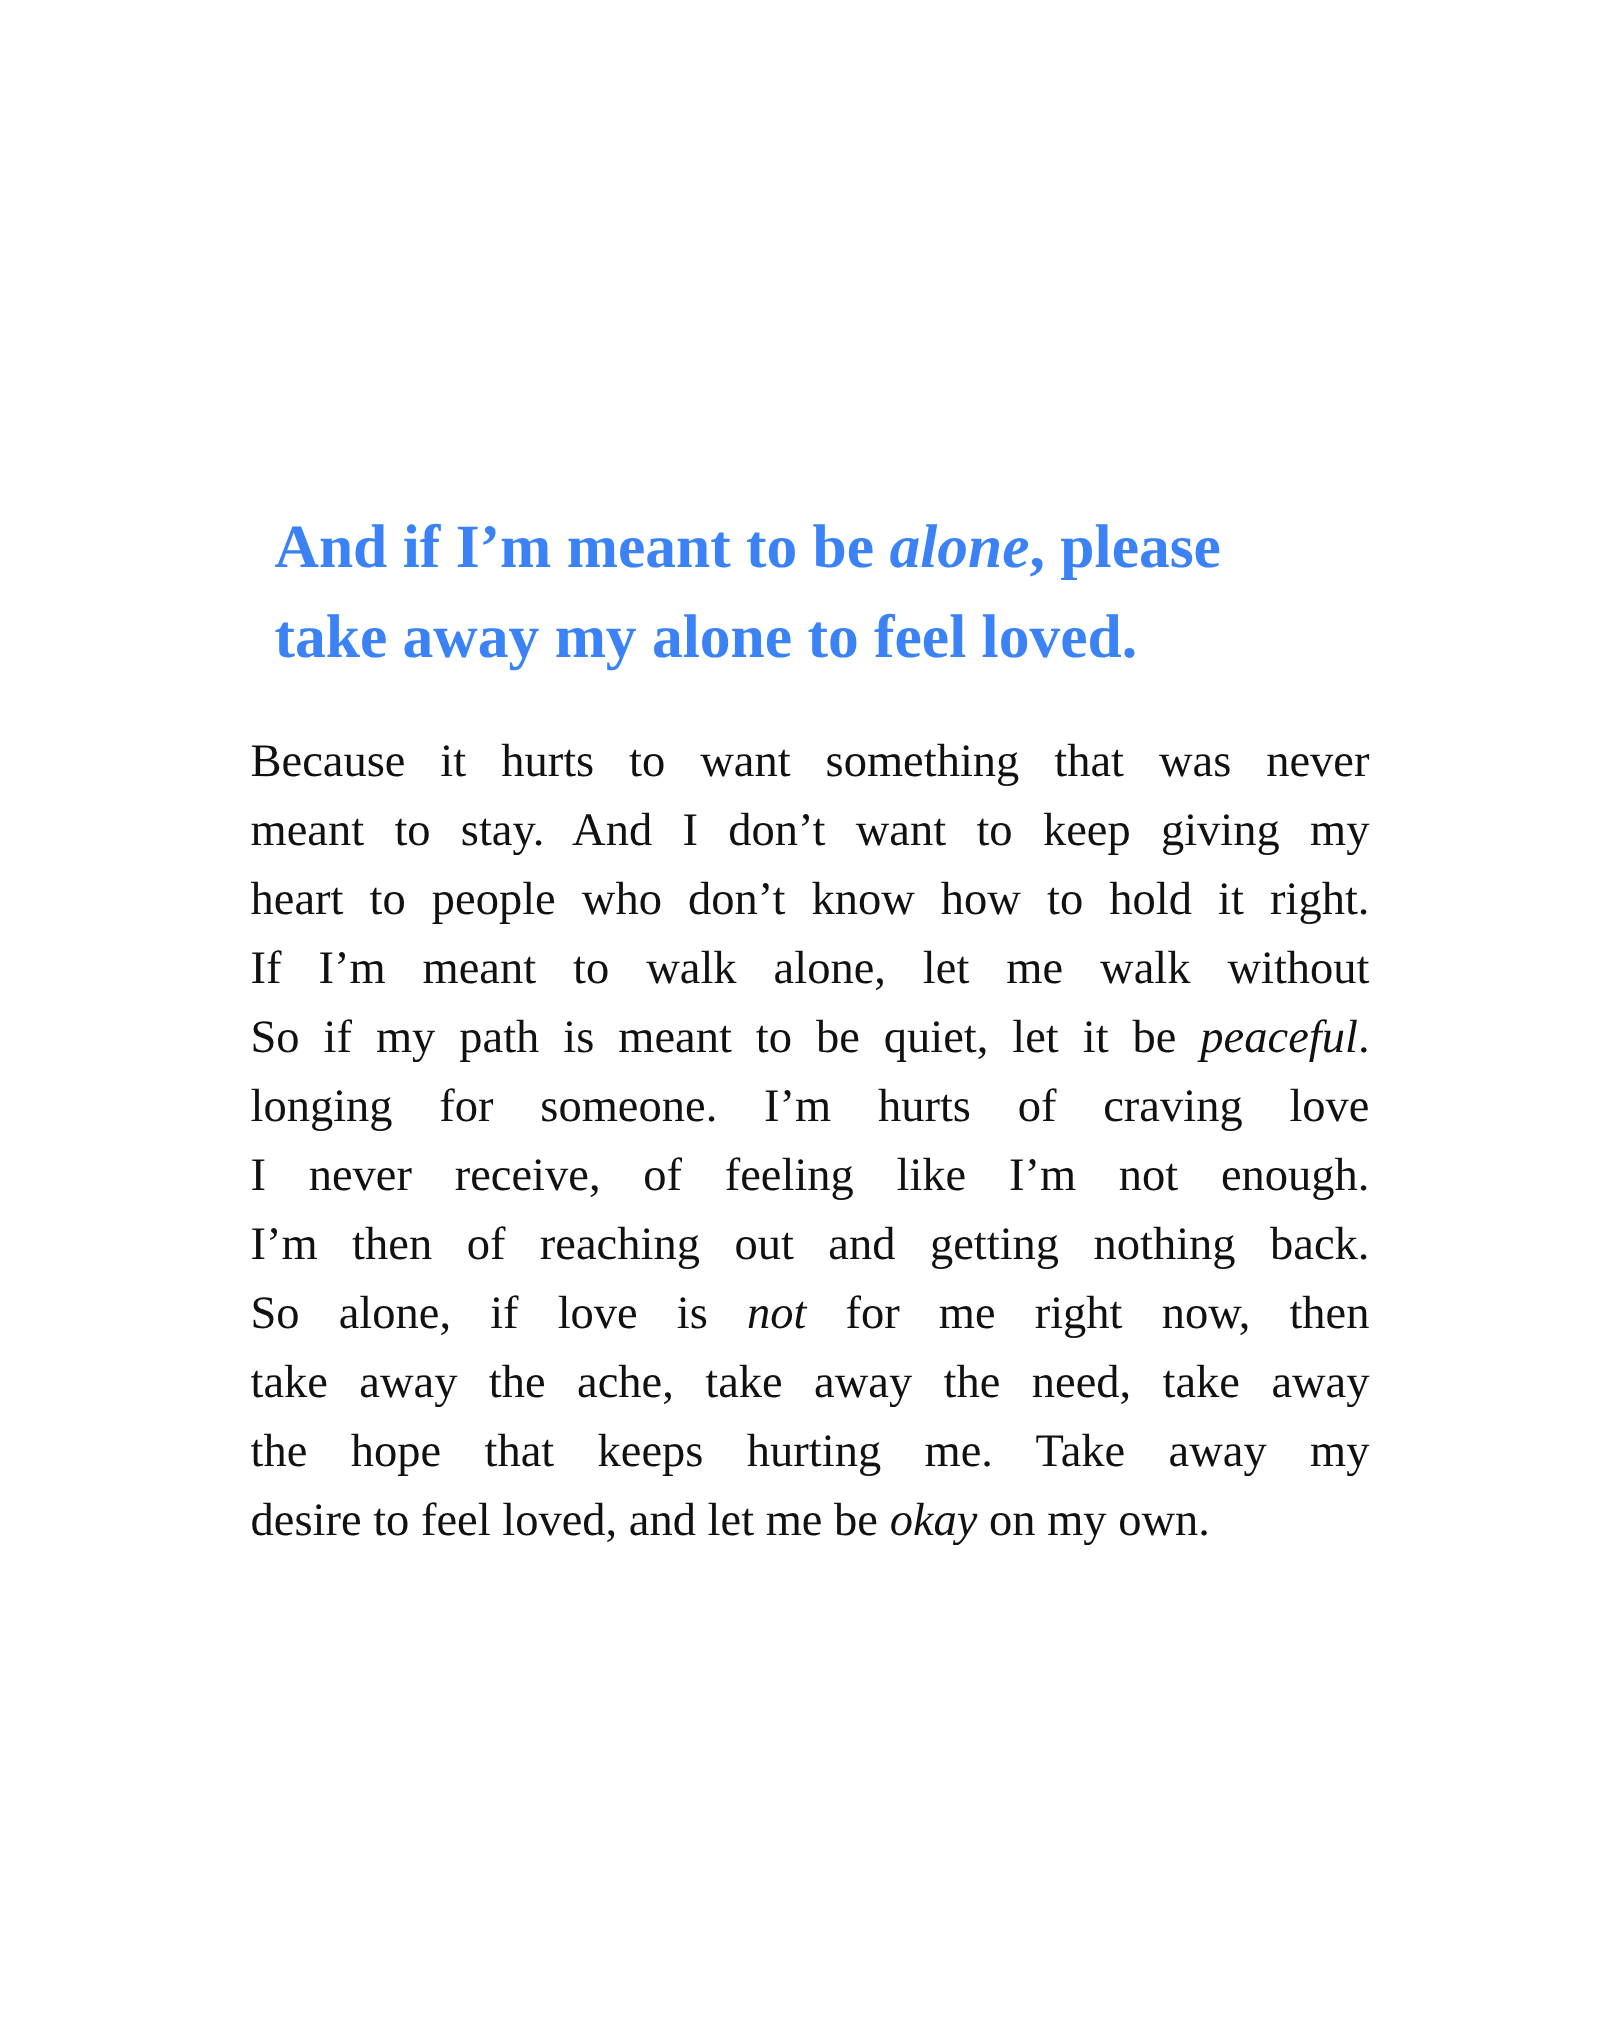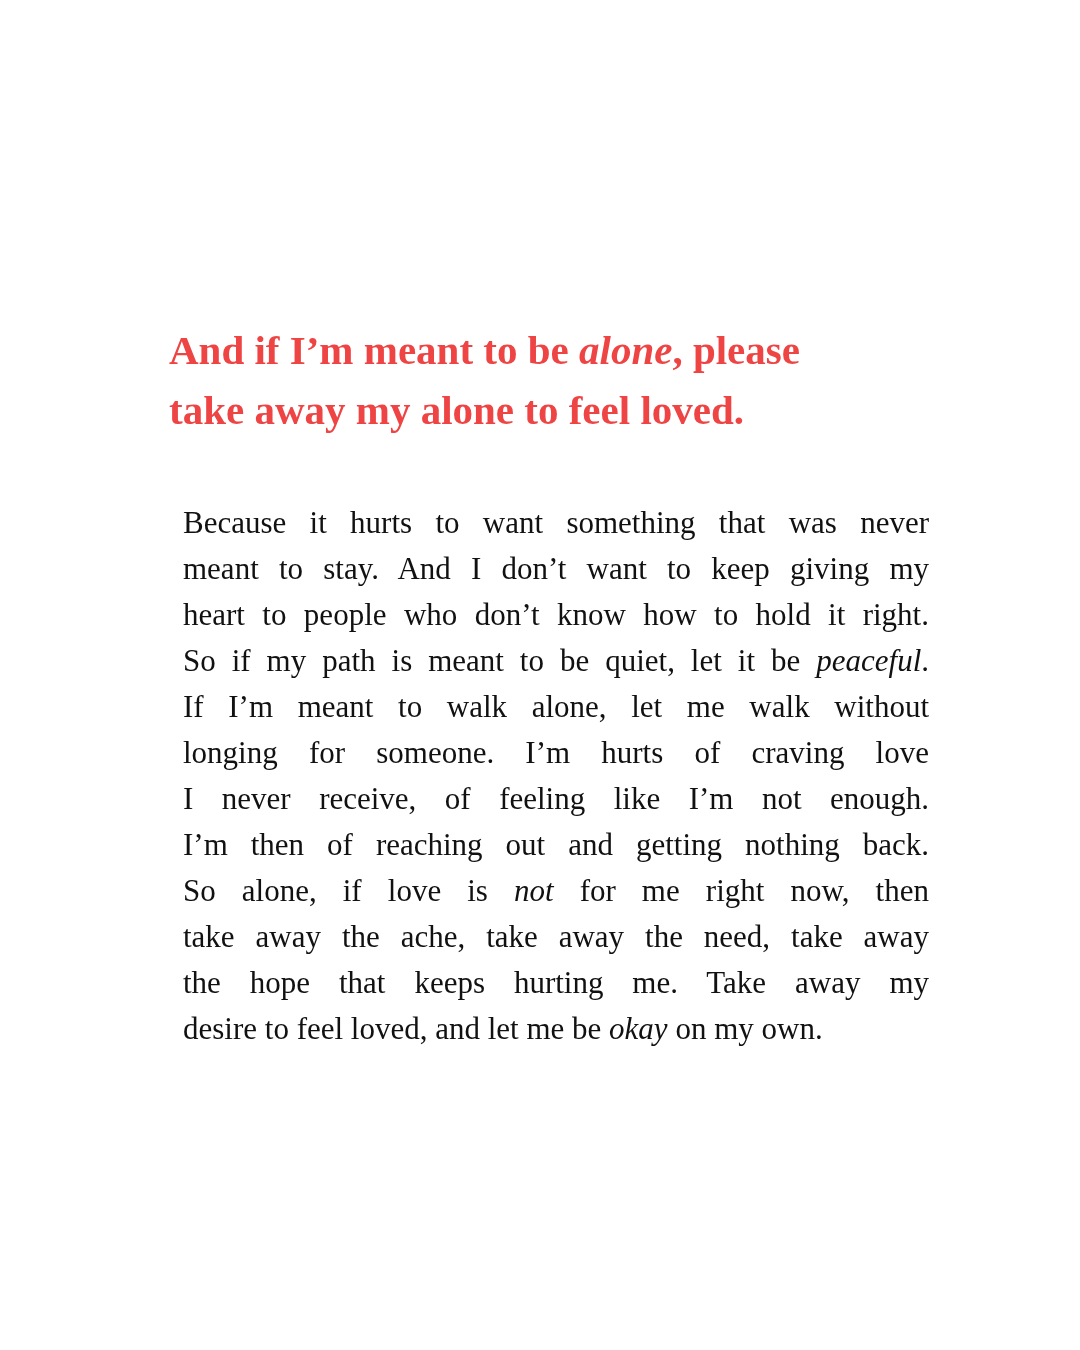--- a/index.html
+++ b/index.html
@@ -23,40 +23,40 @@
     }
     .heading {
       position: absolute;
       left: 167px;
       top: 318px;
       width: 760px;
       font-family: "Liberation Serif", "DejaVu Serif", serif;
       font-weight: bold;
       font-size: 41px;
       line-height: 60px;
-      color: #ef4444;
-      margin: 2px;
+      color: #3b82f6;
+      margin: 16px;
     }
     .heading .line {
       display: block;
       white-space: nowrap;
     }
     .heading em, .body em {
       font-style: italic;
     }
     .body {
       position: absolute;
       left: 167px;
       top: 484px;
       width: 746px;
       font-family: "Liberation Serif", "DejaVu Serif", serif;
       font-size: 31px;
       line-height: 46px;
       color: #111111;
-      margin: 16px;
+      margin: 0;
     }
     .body .line {
       display: block;
       height: 46px;
       text-align: justify;
       text-align-last: justify;
       white-space: nowrap;
     }
     .body .line.last {
       text-align: center;
@@ -70,22 +70,22 @@
 
   <h1 class="heading">
     <span class="line"><span>And if I’m meant to be </span><em>alone</em><span>, please</span></span>
     <span class="line"><span>take away my alone to feel loved.</span><em></em><span></span></span>
   </h1>
 
   <div class="body">
     <span class="line"><span>Because it hurts to want something that was never</span><em></em><span></span></span>
     <span class="line"><span>meant to stay. And I don’t want to keep giving my</span><em></em><span></span></span>
     <span class="line"><span>heart to people who don’t know how to hold it right.</span><em></em><span></span></span>
+    <span class="line"><span>If I’m meant to walk alone, let me walk without</span><em></em><span></span></span>
     <span class="line"><span>So if my path is meant to be quiet, let it be </span><em>peaceful</em><span>.</span></span>
-    <span class="line"><span>If I’m meant to walk alone, let me walk without</span><em></em><span></span></span>
     <span class="line"><span>longing for someone. I’m hurts of craving love</span><em></em><span></span></span>
     <span class="line"><span>I never receive, of feeling like I’m not enough.</span><em></em><span></span></span>
     <span class="line"><span>I’m then of reaching out and getting nothing back.</span><em></em><span></span></span>
     <span class="line"><span>So alone, if love is </span><em>not</em><span> for me right now, then</span></span>
     <span class="line"><span>take away the ache, take away the need, take away</span><em></em><span></span></span>
     <span class="line"><span>the hope that keeps hurting me. Take away my</span><em></em><span></span></span>
     <span class="line last"><span>desire to feel loved, and let me be </span><em>okay</em><span> on my own.</span></span>
   </div>
 
 </div>

